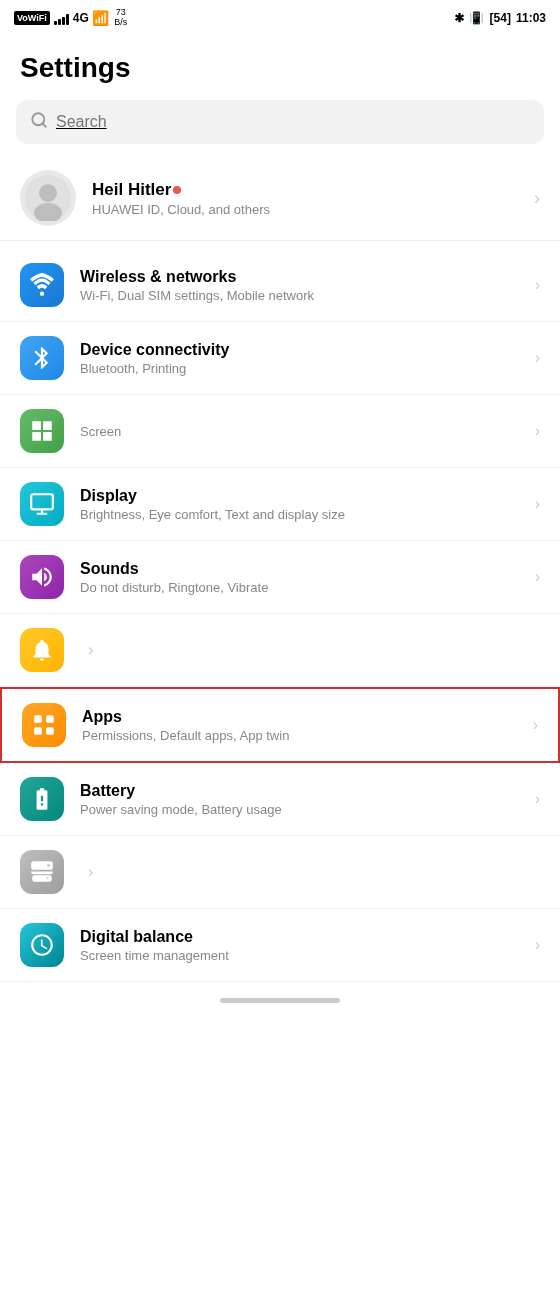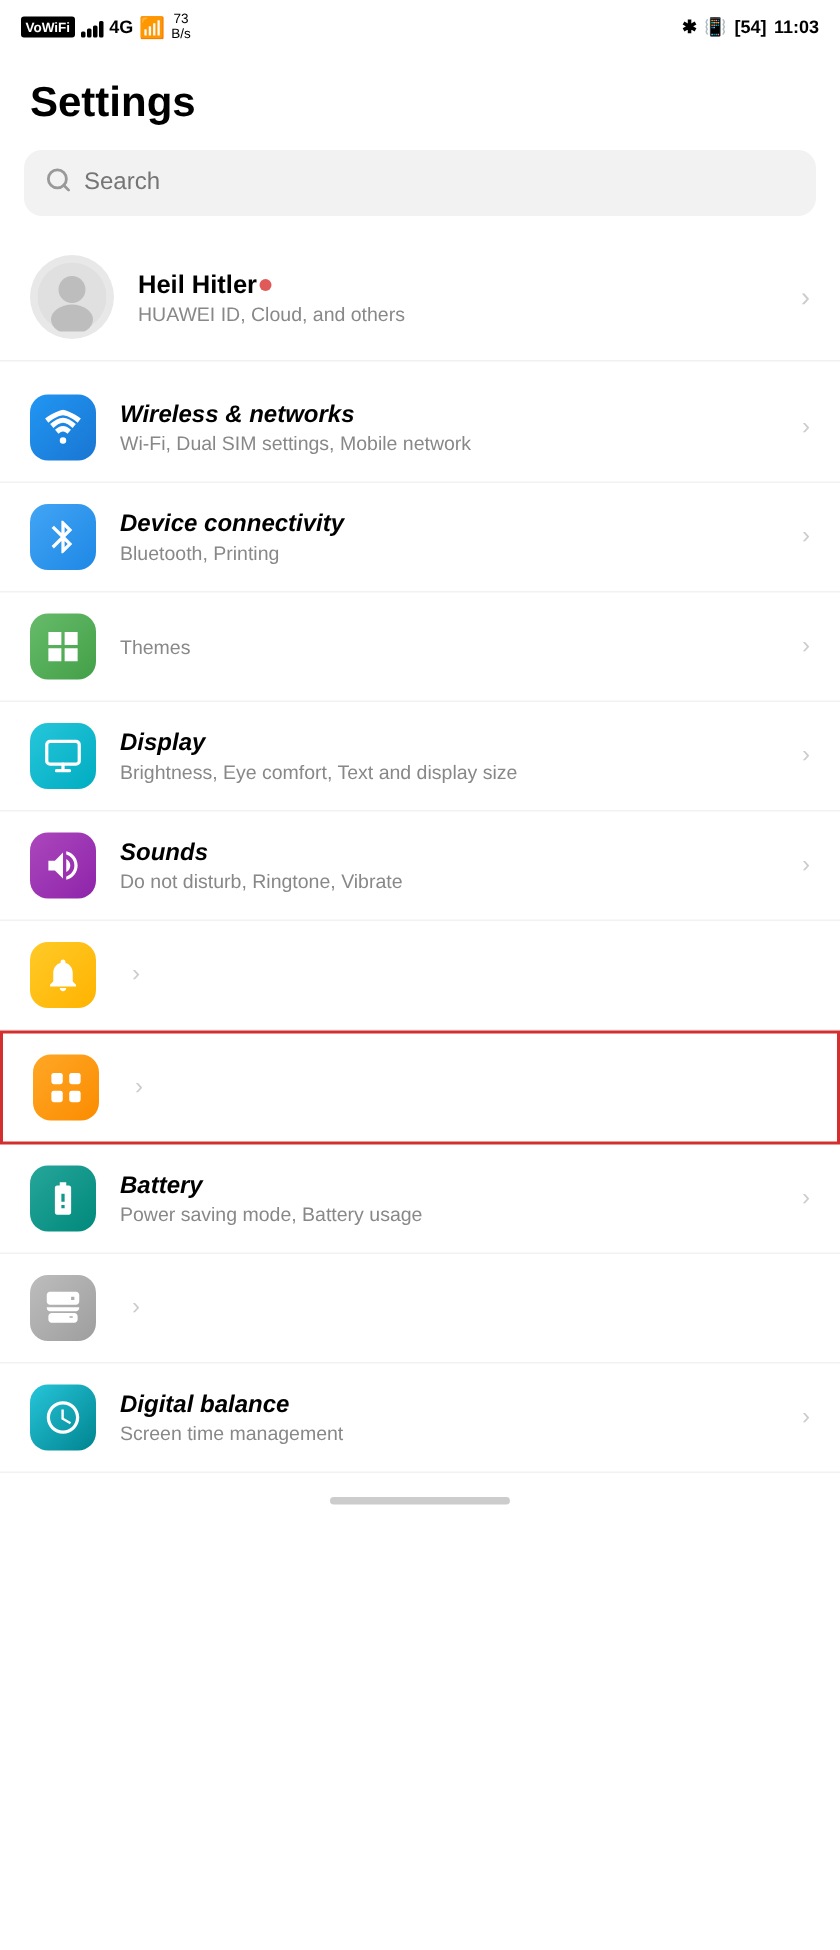--- a/index.html
+++ b/index.html
@@ -78,20 +78,21 @@
     
     .search-bar {
       margin: 8px 16px 12px 16px;
       background: #f2f2f2;
       border-radius: 12px;
       height: 44px;
       display: flex;
       align-items: center;
       padding: 0 14px;
       gap: 8px;
+      text-decoration: underline;
     }
     .search-icon-wrap {
       color: #999;
       font-size: 16px;
     }
     .search-input {
       background: transparent;
       border: none;
       outline: none;
       font-size: 16px;
@@ -171,21 +172,20 @@
       color: #fff;
     }
     .item-text {
       flex: 1;
     }
     .item-title {
       font-size: 16px;
       font-weight: 600;
       color: #000;
       margin-bottom: 2px;
-      font-style: italic;
     }
     .item-sub {
       font-size: 13px;
       color: #888;
     }
     .item-chevron {
       color: #ccc;
       font-size: 16px;
       margin-left: 8px;
     }
@@ -306,21 +306,21 @@
     <span class="item-chevron">›</span>
   </div>
 
   <div class="settings-item">
     <div class="item-icon bg-green">
       <svg class="icon-svg" viewBox="0 0 24 24">
           <path d="M3 3h8v8H3zm10 0h8v8h-8zM3 13h8v8H3zm10 0h8v8h-8z"></path>
         </svg>
     </div>
     <div class="item-text">
-      <div class="item-sub">Themes</div>
+      <div class="item-sub">Screen</div>
     </div>
     <span class="item-chevron">›</span>
   </div>
 
   <div class="settings-item">
     <div class="item-icon bg-teal">
       <svg class="icon-svg" viewBox="0 0 24 24">
           <rect x="2" y="3" width="20" height="14" rx="2" ry="2" fill="none" stroke="white" stroke-width="2"></rect>
           <path d="M8 21h8M12 17v4" stroke="white" stroke-width="2" stroke-linecap="round"></path>
         </svg>
@@ -356,20 +356,24 @@
 
   <div class="settings-item" style="border: 2.5px solid #d32f2f; margin: 0; background: #fff;">
     <div class="item-icon bg-orange">
       <svg class="icon-svg" viewBox="0 0 24 24" fill="#fff">
         <rect x="3" y="3" width="7" height="7" rx="1.5"></rect>
         <rect x="14" y="3" width="7" height="7" rx="1.5"></rect>
         <rect x="3" y="14" width="7" height="7" rx="1.5"></rect>
         <rect x="14" y="14" width="7" height="7" rx="1.5"></rect>
       </svg>
     </div>
+    <div class="item-text">
+      <div class="item-title">Apps</div>
+      <div class="item-sub">Permissions, Default apps, App twin</div>
+    </div>
     <span class="item-chevron">›</span>
   </div>
 
   <div class="settings-item">
     <div class="item-icon bg-green2">
       <svg class="icon-svg" viewBox="0 0 24 24" fill="#fff">
           <path d="M15.67 4H14V2h-4v2H8.33C7.6 4 7 4.6 7 5.33v15.33C7 21.4 7.6 22 8.33 22h7.33c.74 0 1.34-.6 1.34-1.33V5.33C17 4.6 16.4 4 15.67 4zM13 18h-2v-2h2v2zm0-4h-2V9h2v5z"></path>
         </svg>
     </div>
     <div class="item-text">

